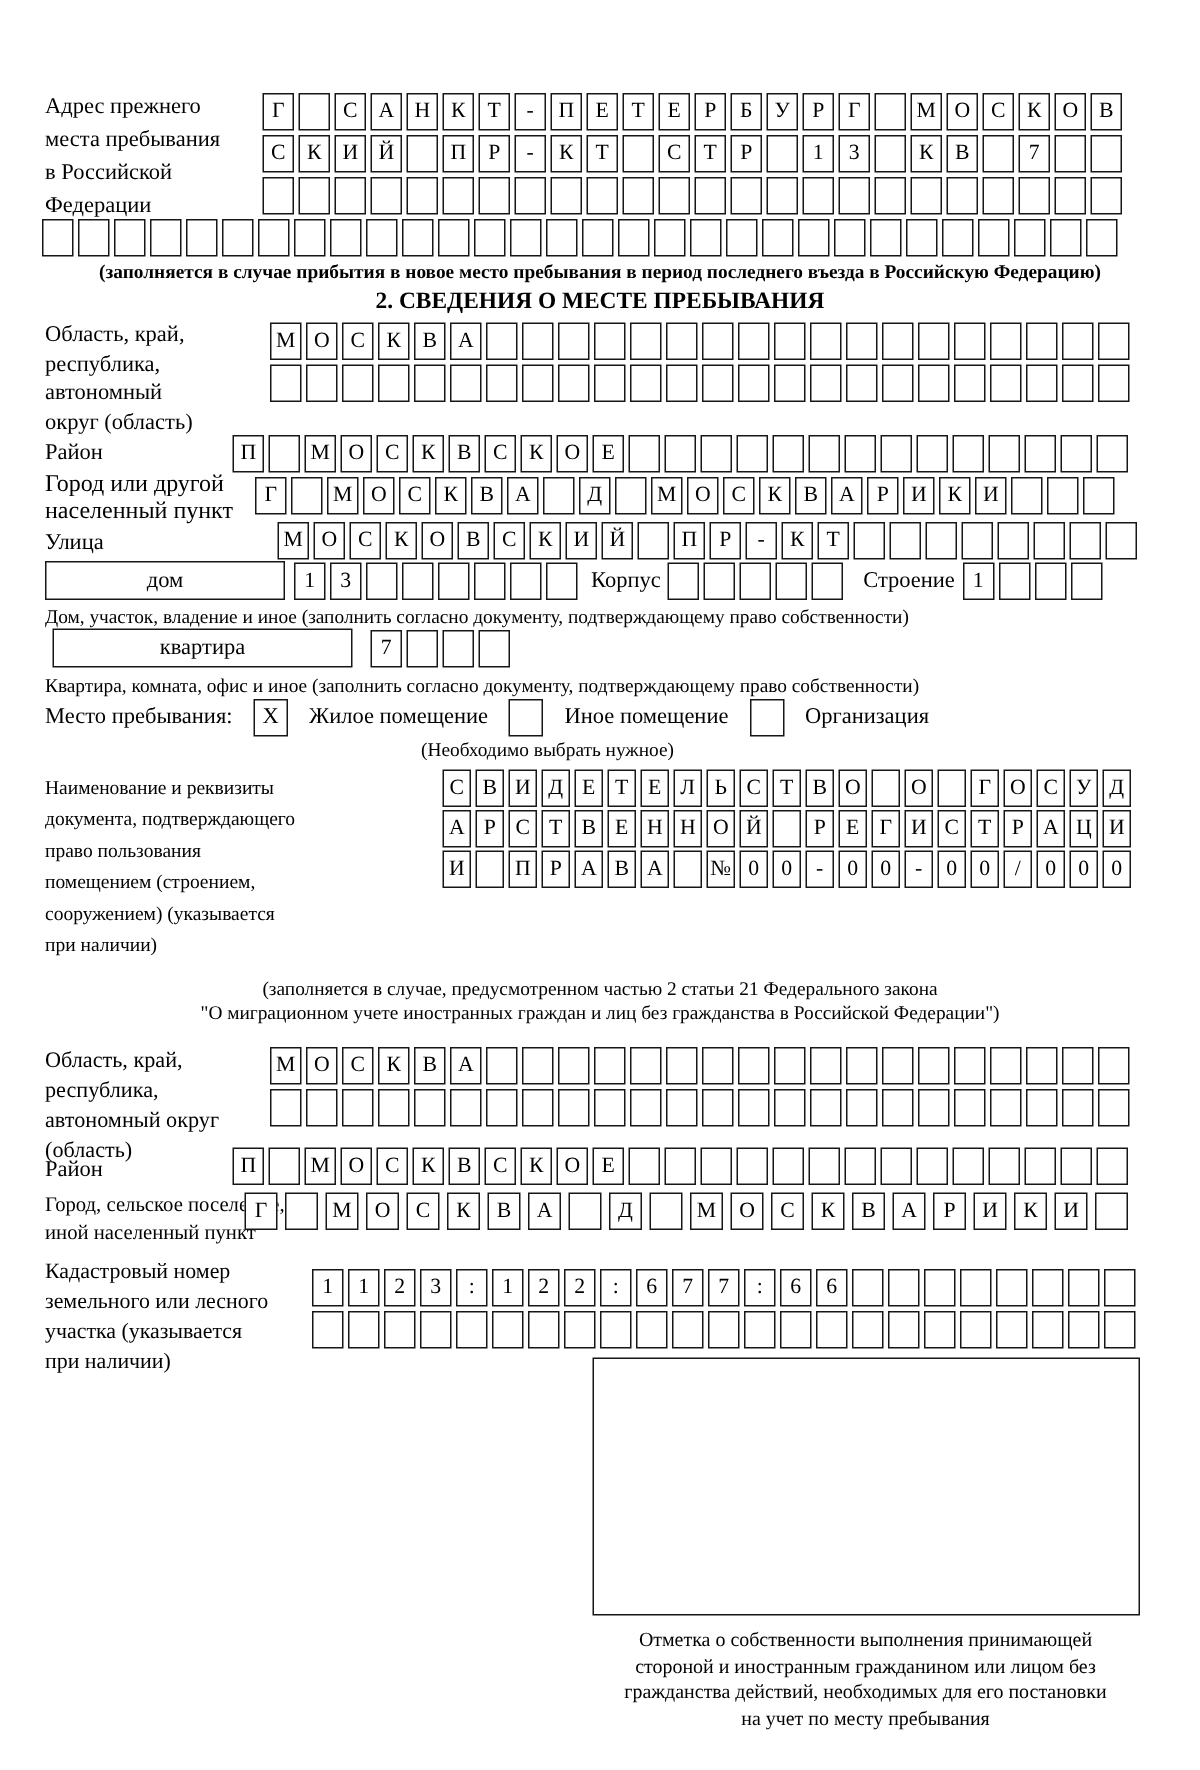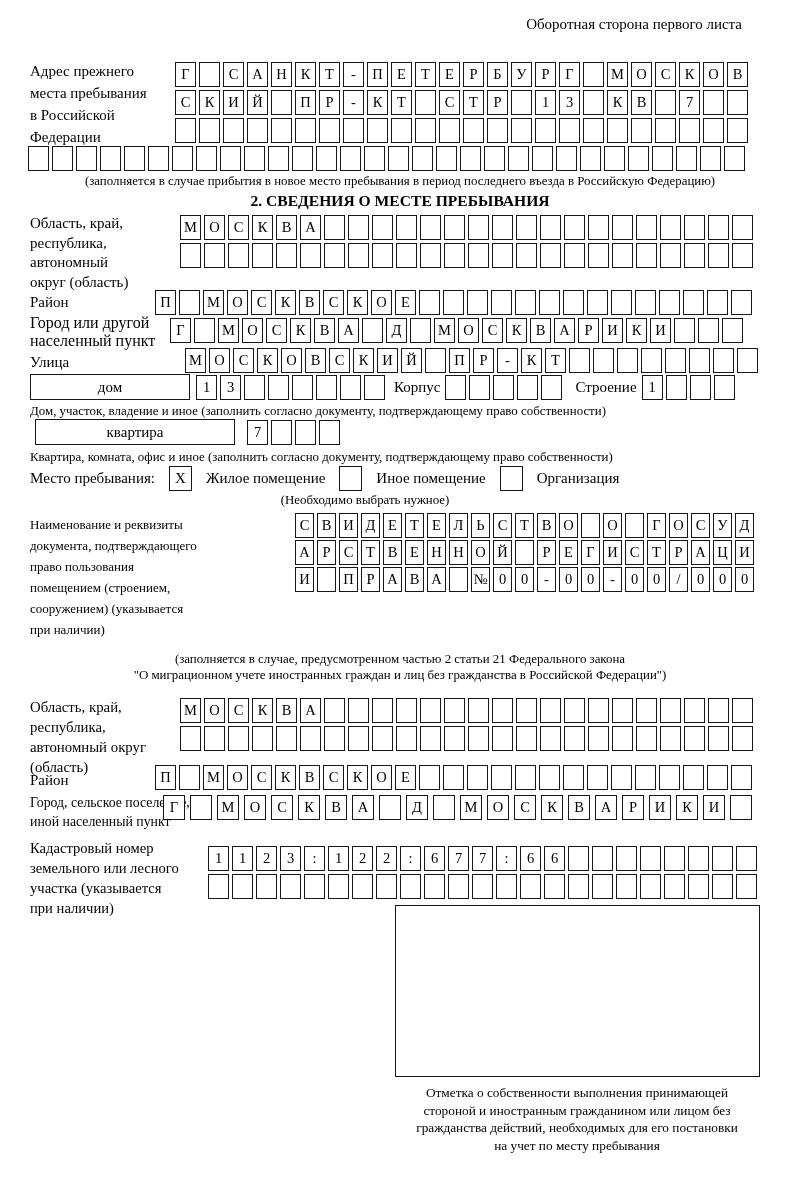--- a/index.html
+++ b/index.html
@@ -21,21 +21,21 @@
 
   .fillbox{box-sizing:border-box;border:1.8px solid #161616;height:26px;background:#fff;
            display:flex;align-items:center;justify-content:center;font-size:15px;}
   .chk{width:23px;height:25px;box-sizing:border-box;border:1.7px solid #161616;background:#fff;
        display:inline-flex;align-items:center;justify-content:center;font-size:15px;flex:none;}
 
   #hdr{top:16px;left:0;right:58px;text-align:right;font-size:15px;}
   #addr-label{left:30px;top:60px;width:150px;font-size:15px;line-height:22px;}
   #rowA1{left:175px;top:62px;} #rowA2{left:175px;top:90px;} #rowA3{left:175px;top:118px;}
   #rowA4{left:28px;top:146px;}
-  #caption-a{left:0;right:0;top:174px;}
+  #caption-a{left:0;right:0;top:174px;font-weight:bold;}
   #s2-title{left:0;right:0;top:192px;font-size:15.6px;}
 
   #oblast1-label{left:30px;top:214px;line-height:19.5px;}
   #oblast1-r1{left:180px;top:215px;} #oblast1-r2{left:180px;top:243px;}
   #raion1-label{left:30px;top:292px;}
   #raion1-row{left:155px;top:290px;}
   #gorod1-label{left:30px;top:314px;font-size:16px;line-height:18px;}
   #gorod1-row{left:170px;top:318px;}
   #ulitsa-label{left:30px;top:352px;}
   #ulitsa-row{left:185px;top:348px;}
@@ -71,21 +71,20 @@
   #kad-r1{left:208px;top:846px;} #kad-r2{left:208px;top:874px;}
 
   #mark-box{left:395px;top:905px;width:365px;height:172px;box-sizing:border-box;border:1.8px solid #161616;background:#fff;}
   #mark-caption{left:387px;top:1084px;width:380px;text-align:center;font-size:13.3px;line-height:17.5px;}
 </style>
 </head>
 <body>
 
 <div class="page">
 
-  <div class="abs" id="hdr">Оборотная сторона первого листа</div>
 
   <div class="abs ml" id="addr-label">Адрес прежнего
 места пребывания
 в Российской
 Федерации</div>
   <div class="cellrow" id="rowA1">
       <div class="cell">Г</div>
       <div class="cell"></div>
       <div class="cell">С</div>
       <div class="cell">А</div>

